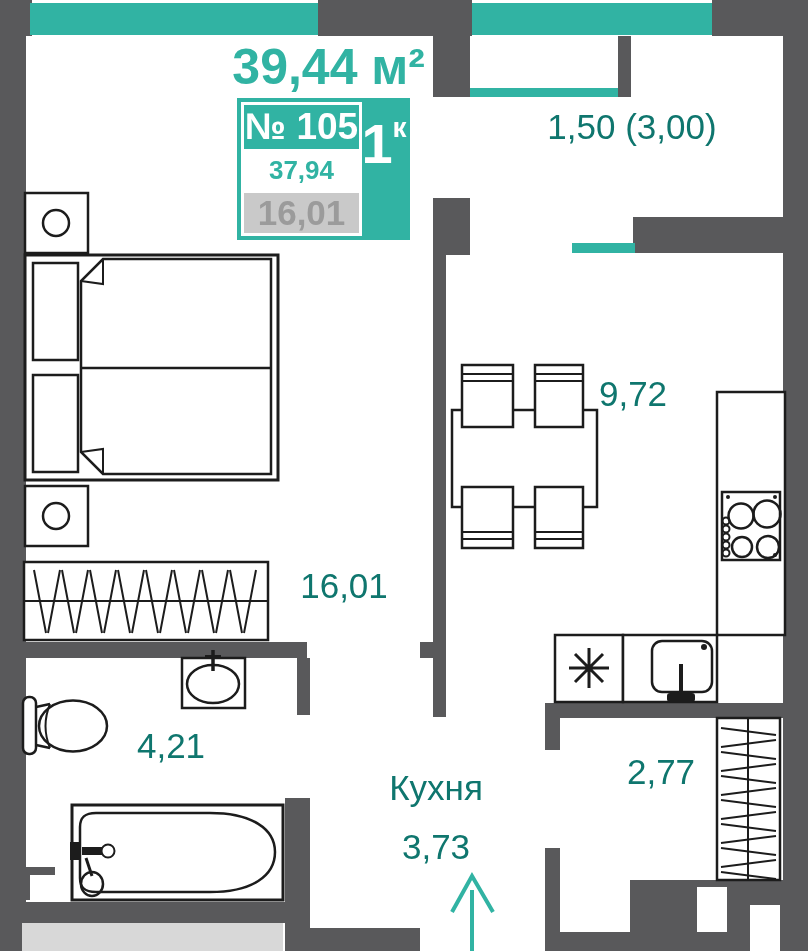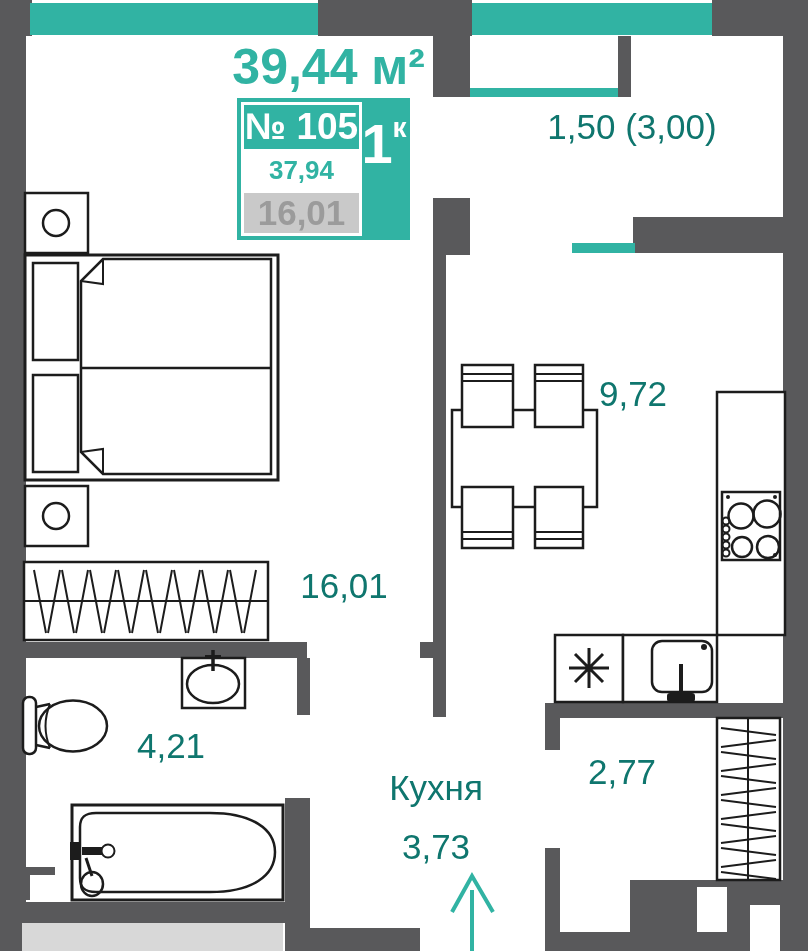--- a/index.html
+++ b/index.html
@@ -216,15 +216,15 @@
         <sup>к</sup>
     </div>
   </div>
 
   <div class="lbl" style="left:632px;top:126px">1,50 (3,00)</div>
   <div class="lbl" style="left:633px;top:393px">9,72</div>
   <div class="lbl" style="left:344px;top:585px">16,01</div>
   <div class="lbl" style="left:171px;top:745px">4,21</div>
   <div class="lbl" style="left:436px;top:787px">Кухня</div>
   <div class="lbl" style="left:436px;top:846px">3,73</div>
-  <div class="lbl" style="left:622px;top:771px">2,77</div>
+  <div class="lbl" style="left:661px;top:771px">2,77</div>
 
 </div>
 
 </body></html>

